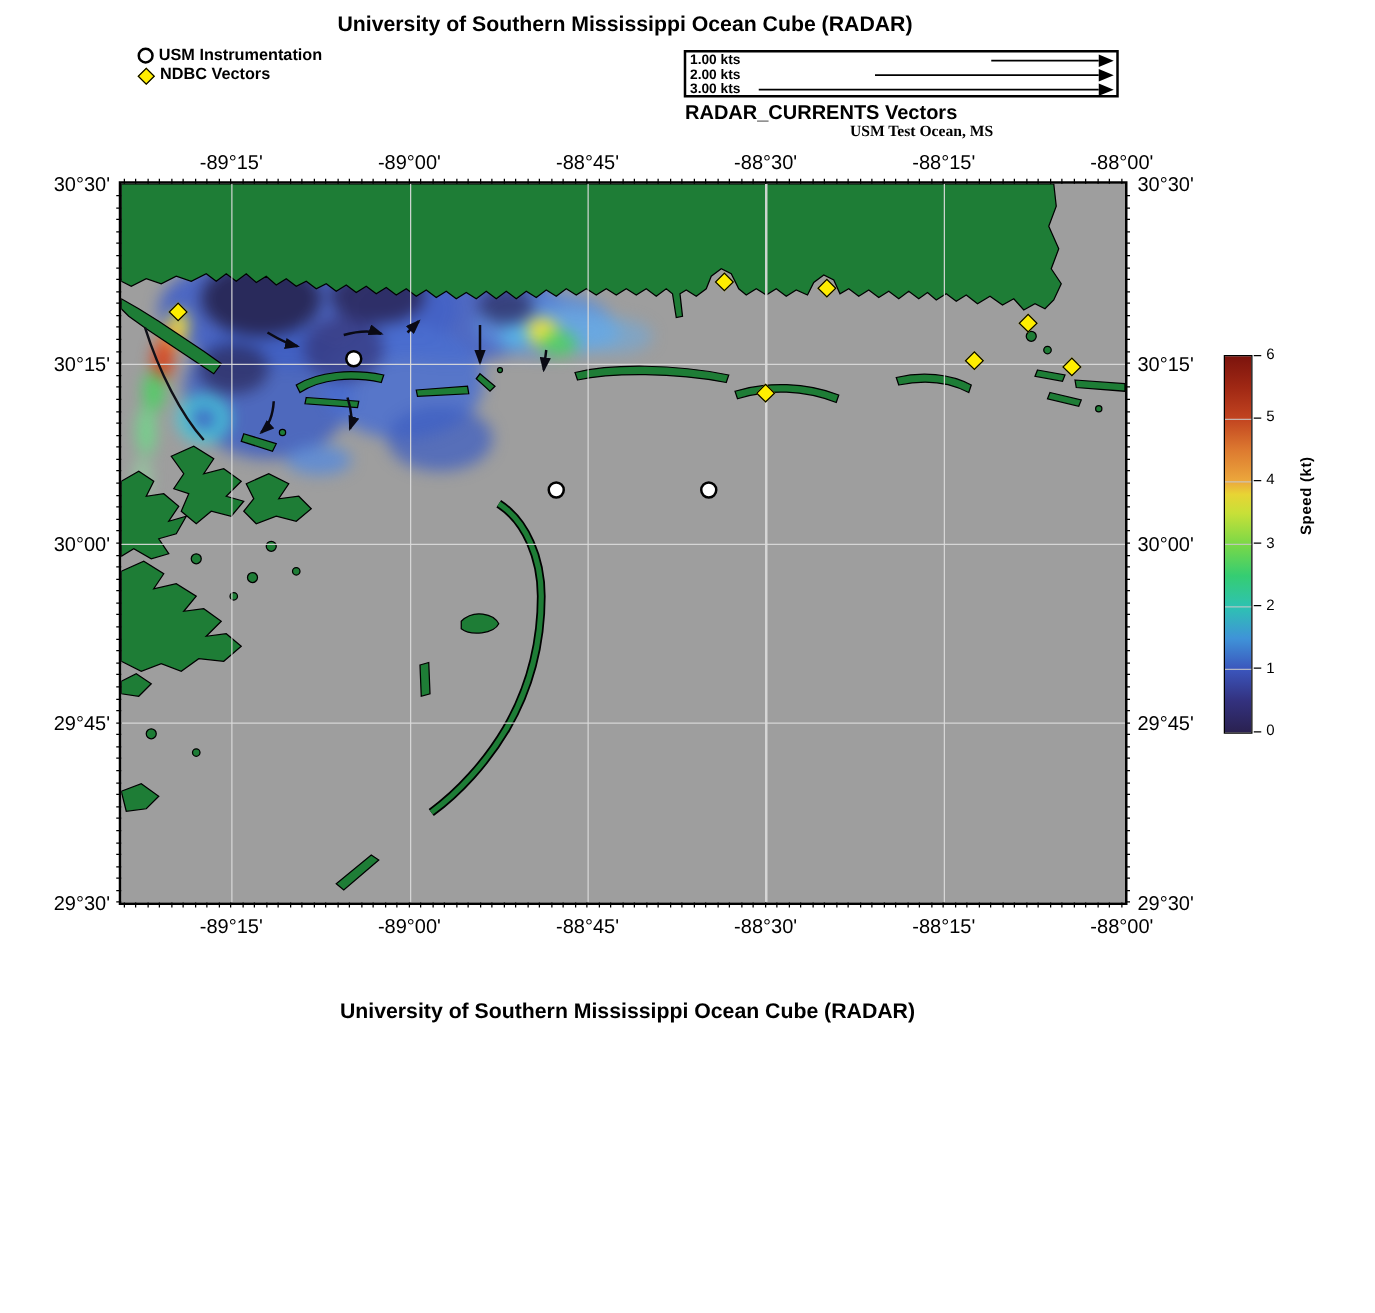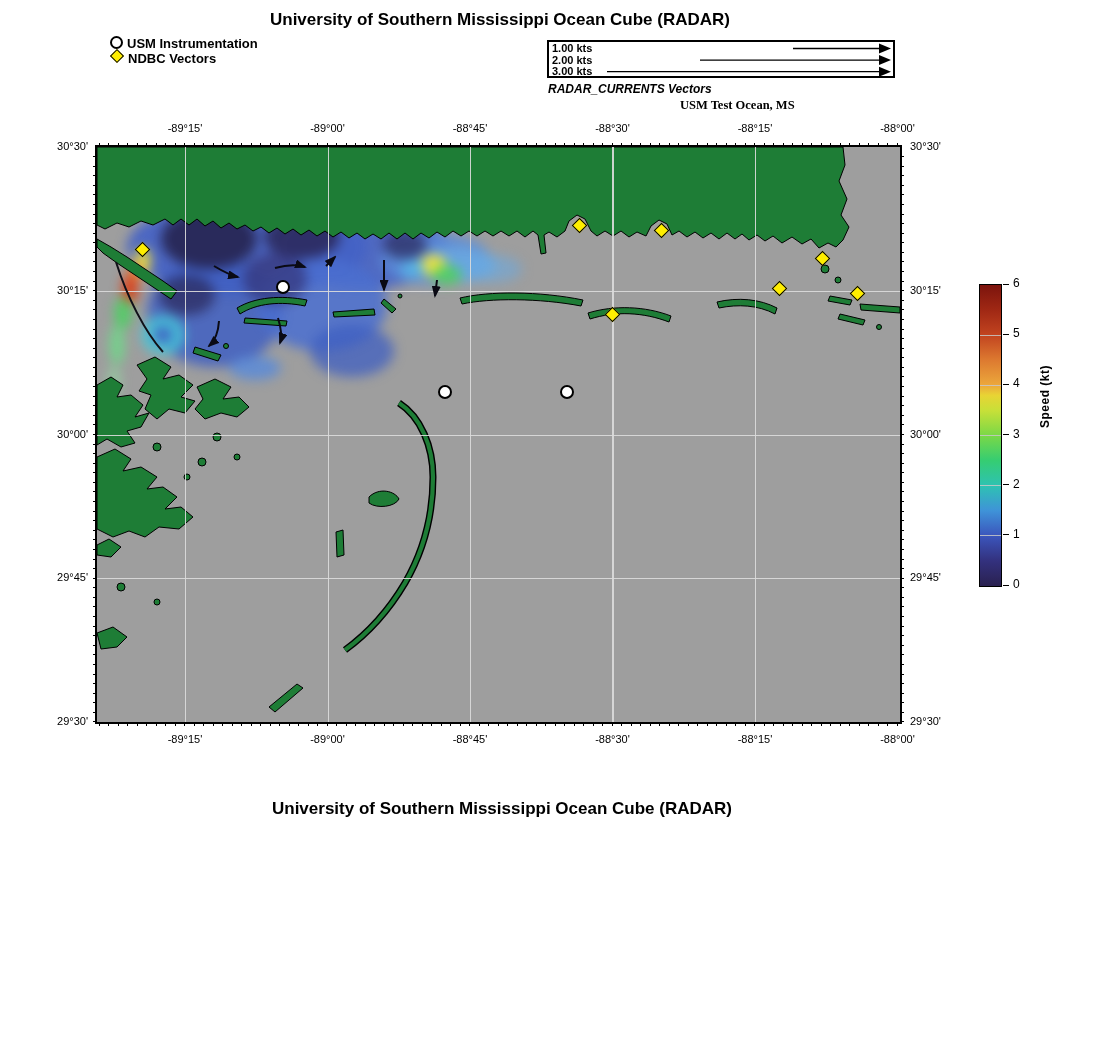--- a/index.html
+++ b/index.html
@@ -10,31 +10,31 @@
 
   
   #top-title{left:97px;top:10px;width:806px;text-align:center;font-size:17px;font-weight:bold;}
   #bottom-title{left:97px;top:799px;width:810px;text-align:center;font-size:17px;font-weight:bold;}
   #obs-title{left:97px;top:96px;width:726px;text-align:center;
              font-family:"Liberation Serif",serif;font-size:16.5px;font-weight:bold;}
   #range-label{left:680px;top:98px;font-family:"Liberation Serif",serif;font-size:12.5px;font-weight:bold;}
 
   
   #legend{left:110px;top:36px;font-size:13px;font-weight:bold;}
-  .leg-row{display:flex;align-items:flex-start;height:15px;}
+  .leg-row{display:flex;align-items:flex-end;height:15px;}
   .leg-circle{width:13px;height:13px;border-radius:50%;background:#fff;border:2px solid #000;
               box-sizing:border-box;margin-right:4px;flex:0 0 auto;}
   .leg-diamond{width:10px;height:10px;background:#ffee00;border:1.6px solid #000;box-sizing:border-box;
                transform:rotate(45deg);margin:0 6px 0 2px;flex:0 0 auto;}
 
   
   #vkey{left:547px;top:40px;width:348px;height:38px;border:2px solid #000;box-sizing:border-box;background:#fff;}
   #vkey-rows{position:absolute;left:3px;top:1px;font-size:11px;font-weight:bold;line-height:11.6px;}
   #vkey-svg{position:absolute;left:0;top:0;}
-  #vkey-caption{left:548px;top:82px;font-size:12px;font-weight:bold;font-style:italic;}
+  #vkey-caption{left:548px;top:82px;font-size:16px;font-weight:bold;}
 
   
   #map{left:97px;top:147px;width:803px;height:575px;background:var(--sea);}
   #field{position:absolute;inset:0;overflow:hidden;z-index:1;}
   #fieldwrap{position:absolute;inset:0;filter:blur(6px);}
   .blob{position:absolute;border-radius:50%;}
   #land-svg{position:absolute;left:0;top:0;z-index:2;}
   .land{fill:var(--land);stroke:#000;stroke-width:1;}
   .arc-outline{fill:none;stroke:#000;stroke-width:7;}
   .arc-fill{fill:none;stroke:var(--land);stroke-width:4.2;}
@@ -45,21 +45,21 @@
   #overlay-svg{position:absolute;left:0;top:0;z-index:4;}
   .river{fill:none;stroke:#101018;stroke-width:2;}
   .cv{fill:none;stroke:#0a0a14;stroke-width:2;}
   .usm{position:absolute;z-index:5;width:14px;height:14px;border-radius:50%;background:#fff;
        border:2.4px solid #000;box-sizing:border-box;}
   .ndbc{position:absolute;z-index:5;width:11px;height:11px;background:#ffee00;border:1.7px solid #000;
         box-sizing:border-box;transform:rotate(45deg);}
   #frame{position:absolute;inset:-2px;border:2px solid #000;z-index:9;pointer-events:none;}
   #ticks{position:absolute;inset:0;z-index:10;}
   .tick{position:absolute;background:#000;width:1px;}
-  .axlab{position:absolute;font-size:11px;white-space:nowrap;}
+  .axlab{position:absolute;font-size:16px;white-space:nowrap;}
 
   
   #cbar{left:979px;top:284px;width:21px;height:301px;border:1.6px solid #000;box-sizing:content-box;}
   .cbline{position:absolute;left:0;width:21px;height:1px;background:rgba(200,200,200,0.85);}
   .cbtick{position:absolute;left:1003px;width:6px;height:1px;background:#000;}
   .cblab{position:absolute;left:1013px;font-size:12px;}
   #cbar-label{left:1038px;top:365px;width:16px;font-size:12px;font-weight:bold;
               writing-mode:vertical-rl;transform:rotate(180deg);letter-spacing:0.5px;}
 </style>
 </head>

